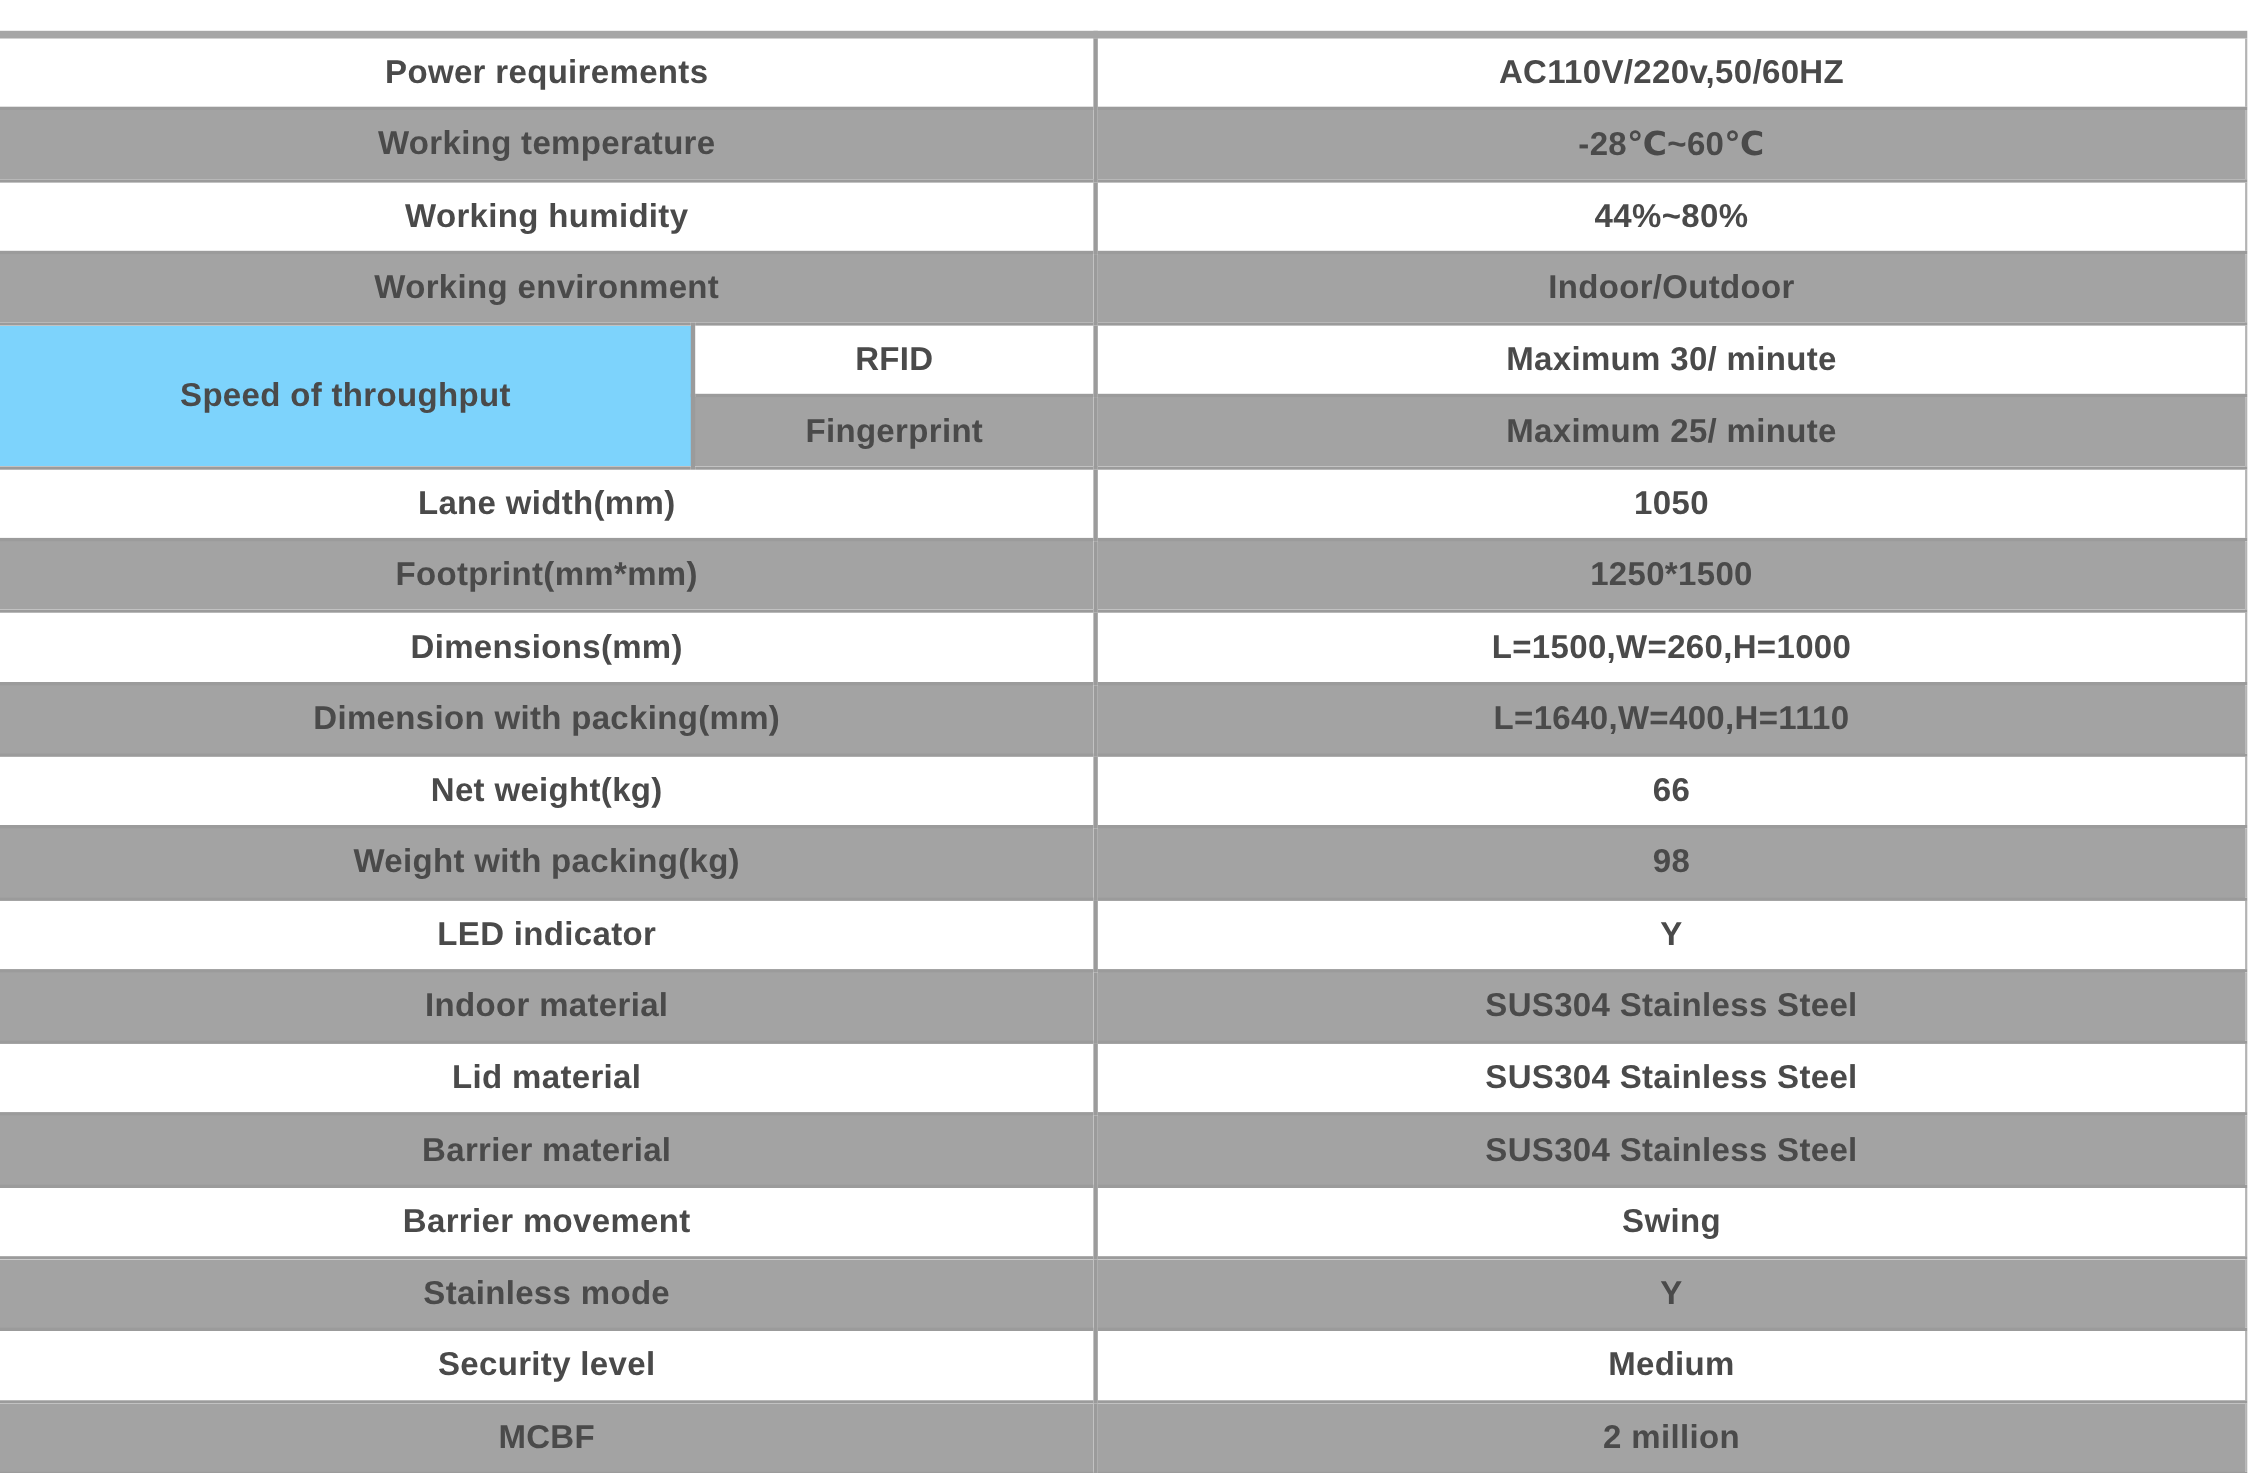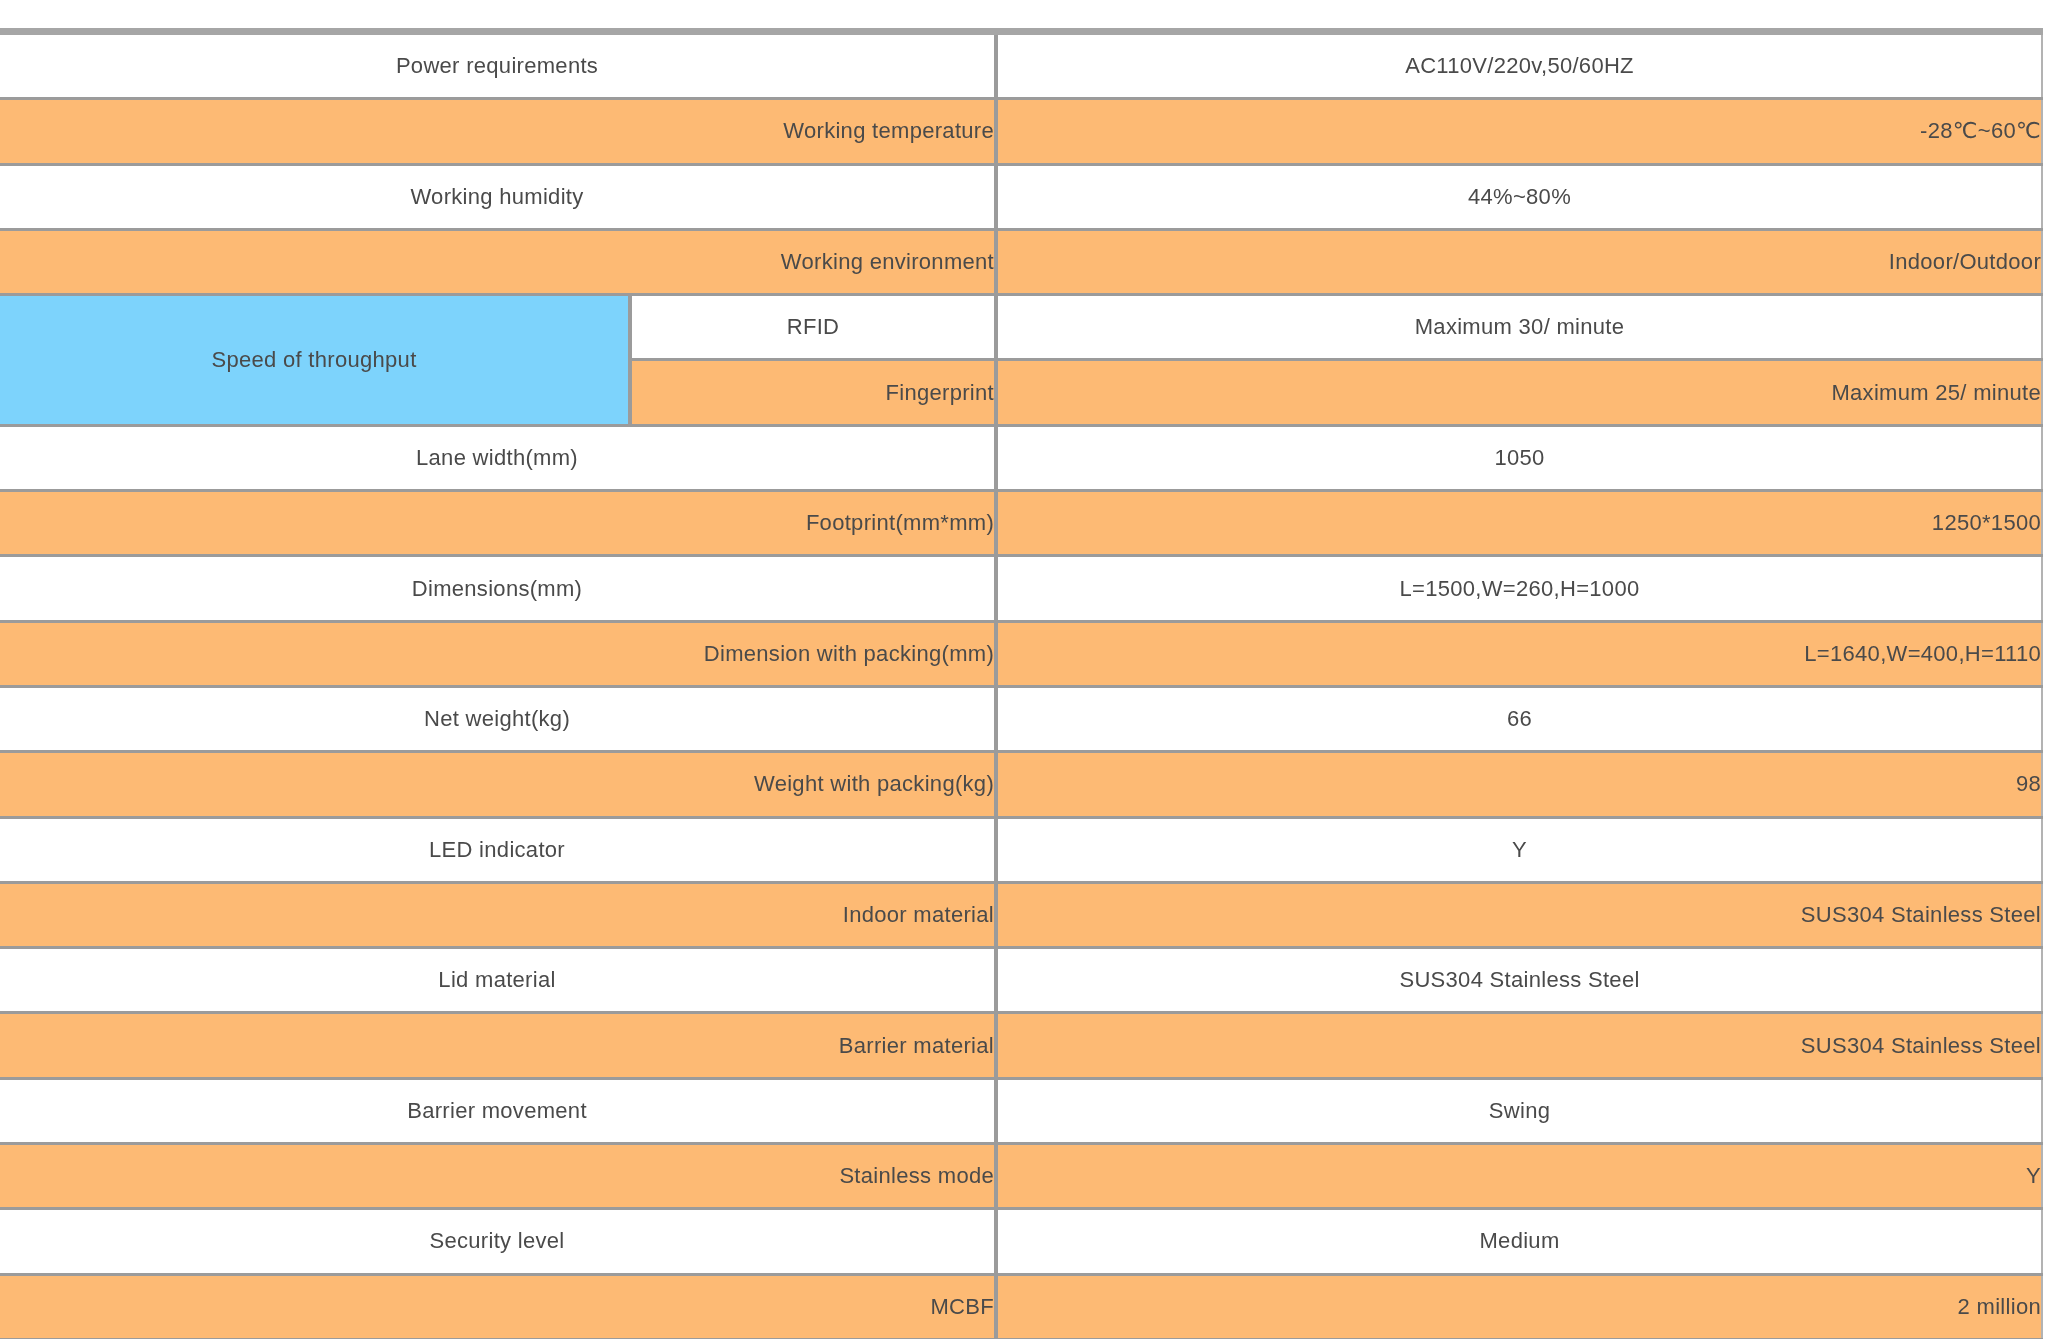--- a/index.html
+++ b/index.html
@@ -31,31 +31,32 @@
   }
   table.spec td {
     border-top: 3px solid #9b9b9b;
     border-bottom: 3px solid #9b9b9b;
     border-left: 4px solid #9b9b9b;
     border-right: 4px solid #9b9b9b;
     height: 62.3px;
     padding: 0;
     text-align: center;
     vertical-align: middle;
-    font-size: 22px;
+    font-size: 30px;
     letter-spacing: 0.3px;
     color: #4a4a4a;
     background: #ffffff;
     overflow: hidden;
     white-space: nowrap;
+    font-weight: bold;
   }
   table.spec td:first-child { border-left: 0; }
   table.spec td:last-child { border-right: 0; }
   
-  table.spec tr.alt > td { background: #fdba74; text-align: right; }
+  table.spec tr.alt > td { background: #a3a3a3; }
   table.spec td.group-cell { background: #7dd3fc; }
 </style>
 </head>
 <body>
 
 <div class="page">
   <table class="spec">
     <colgroup>
       <col style="width:630px">
       <col style="width:366px">

